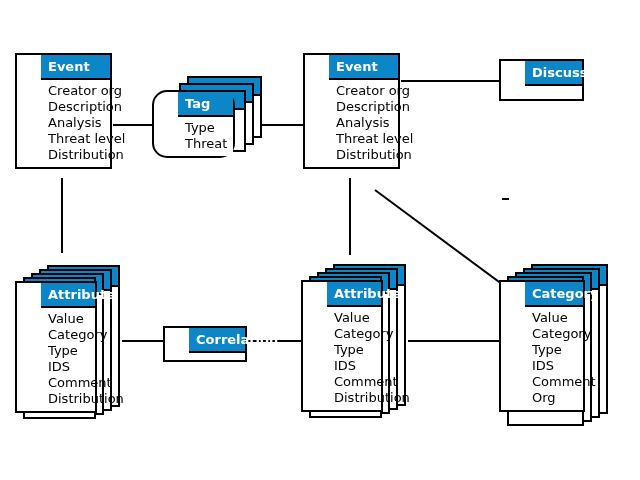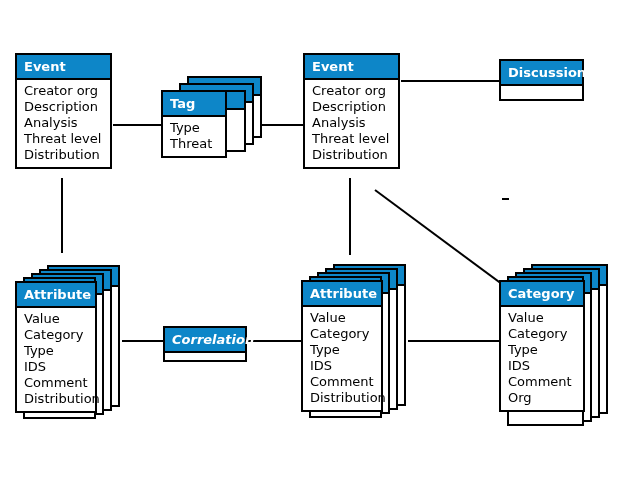--- a/index.html
+++ b/index.html
@@ -20,20 +20,21 @@
     background: #ffffff;
   }
 
   
   .uml {
     position: absolute;
     box-sizing: border-box;
     border: 2px solid #000000;
     background: #ffffff;
     z-index: 10;
+    padding-left: 24px;
   }
   .uml .hdr {
     box-sizing: border-box;
     background: #0d86c8;
     color: #ffffff;
     font-weight: bold;
     font-size: 13px;
     line-height: 15px;
     padding: 4px 6px 4px 7px;
     border-bottom: 2px solid #000000;
@@ -122,21 +123,21 @@
     <div class="layer" style="left:24px; top:0px; width:75px; height:62px;">
         <div class="lhdr" style="height:18px;"></div>
       </div>
     <div class="layer" style="left:16px; top:7px; width:75px; height:62px;">
         <div class="lhdr" style="height:18px;"></div>
       </div>
     <div class="layer" style="left:8px; top:14px; width:75px; height:62px;">
         <div class="lhdr" style="height:18px;"></div>
       </div>
   </div>
-  <div class="uml" style="left:161px; top:90px; width:66px;">
+  <div class="uml" style="left:152px; top:90px; width:83px;border-radius:15px;">
     <div class="hdr">Tag</div>
     <div class="body">
       <div class="fld">Type</div>
       <div class="fld">Threat</div>
     </div>
   </div>
 
   <div class="uml" style="left:303px; top:53px; width:97px;">
     <div class="hdr">Event</div>
     <div class="body">
@@ -172,21 +173,21 @@
     <div class="body">
       <div class="fld">Value</div>
       <div class="fld">Category</div>
       <div class="fld">Type</div>
       <div class="fld">IDS</div>
       <div class="fld">Comment</div>
       <div class="fld">Distribution</div>
     </div>
   </div>
 
-  <div class="uml" style="left:163px; top:326px; width:84px;font-style:italic;">
+  <div class="uml" style="left:163px; top:326px; width:84px;">
     <div class="hdr">Correlation</div>
     <div class="body thin"></div>
   </div>
 
   <div class="stack" style="left:301px; top:264px;">
     <div class="layer" style="left:32px; top:0px; width:73px; height:142px;">
         <div class="lhdr" style="height:20px;"></div>
       </div>
     <div class="layer" style="left:24px; top:4px; width:73px; height:142px;">
         <div class="lhdr" style="height:20px;"></div>

